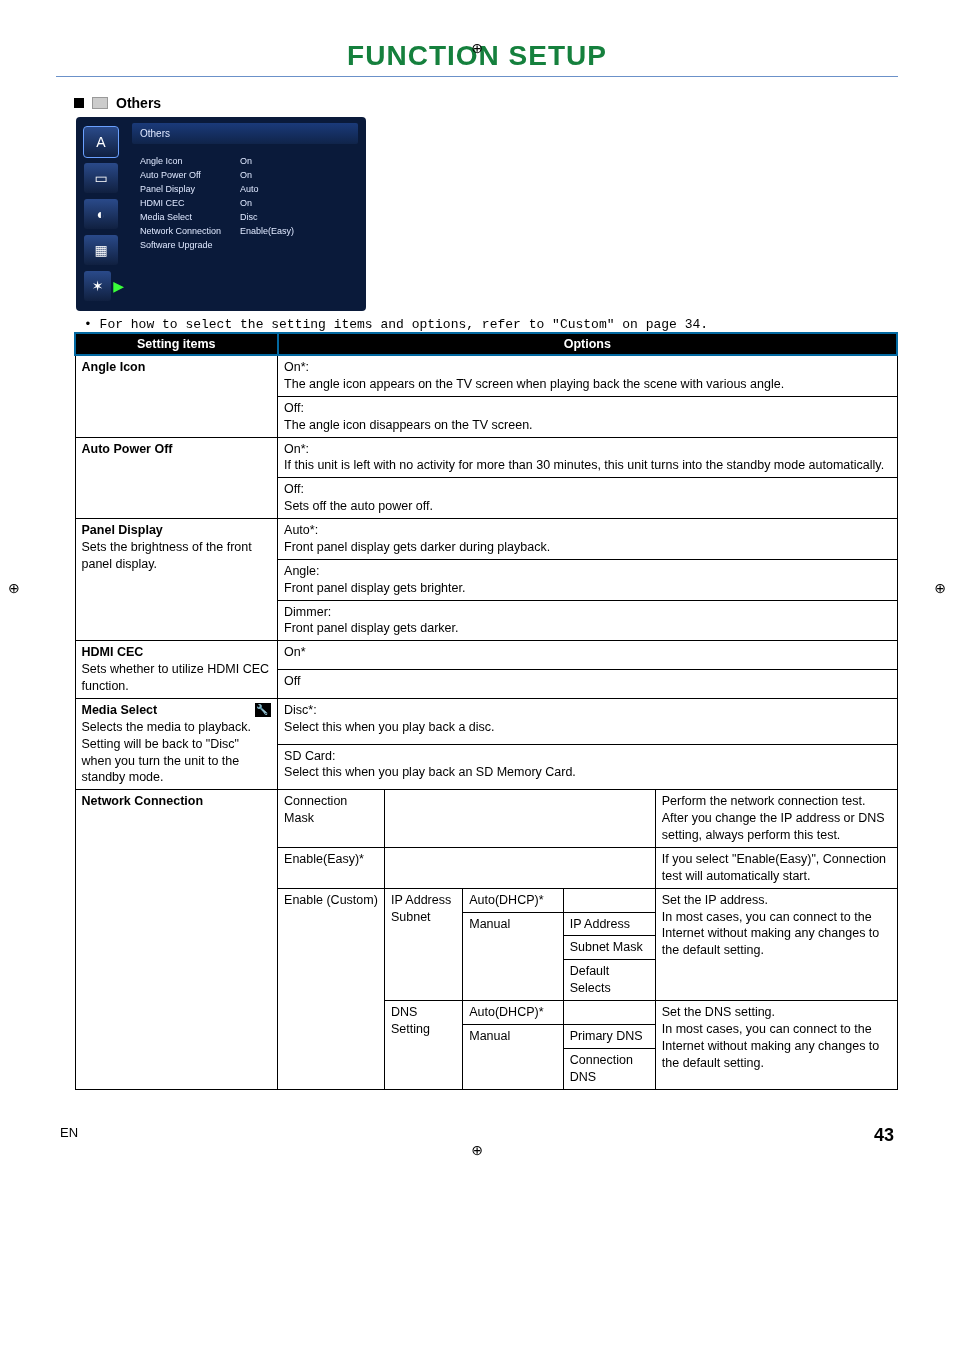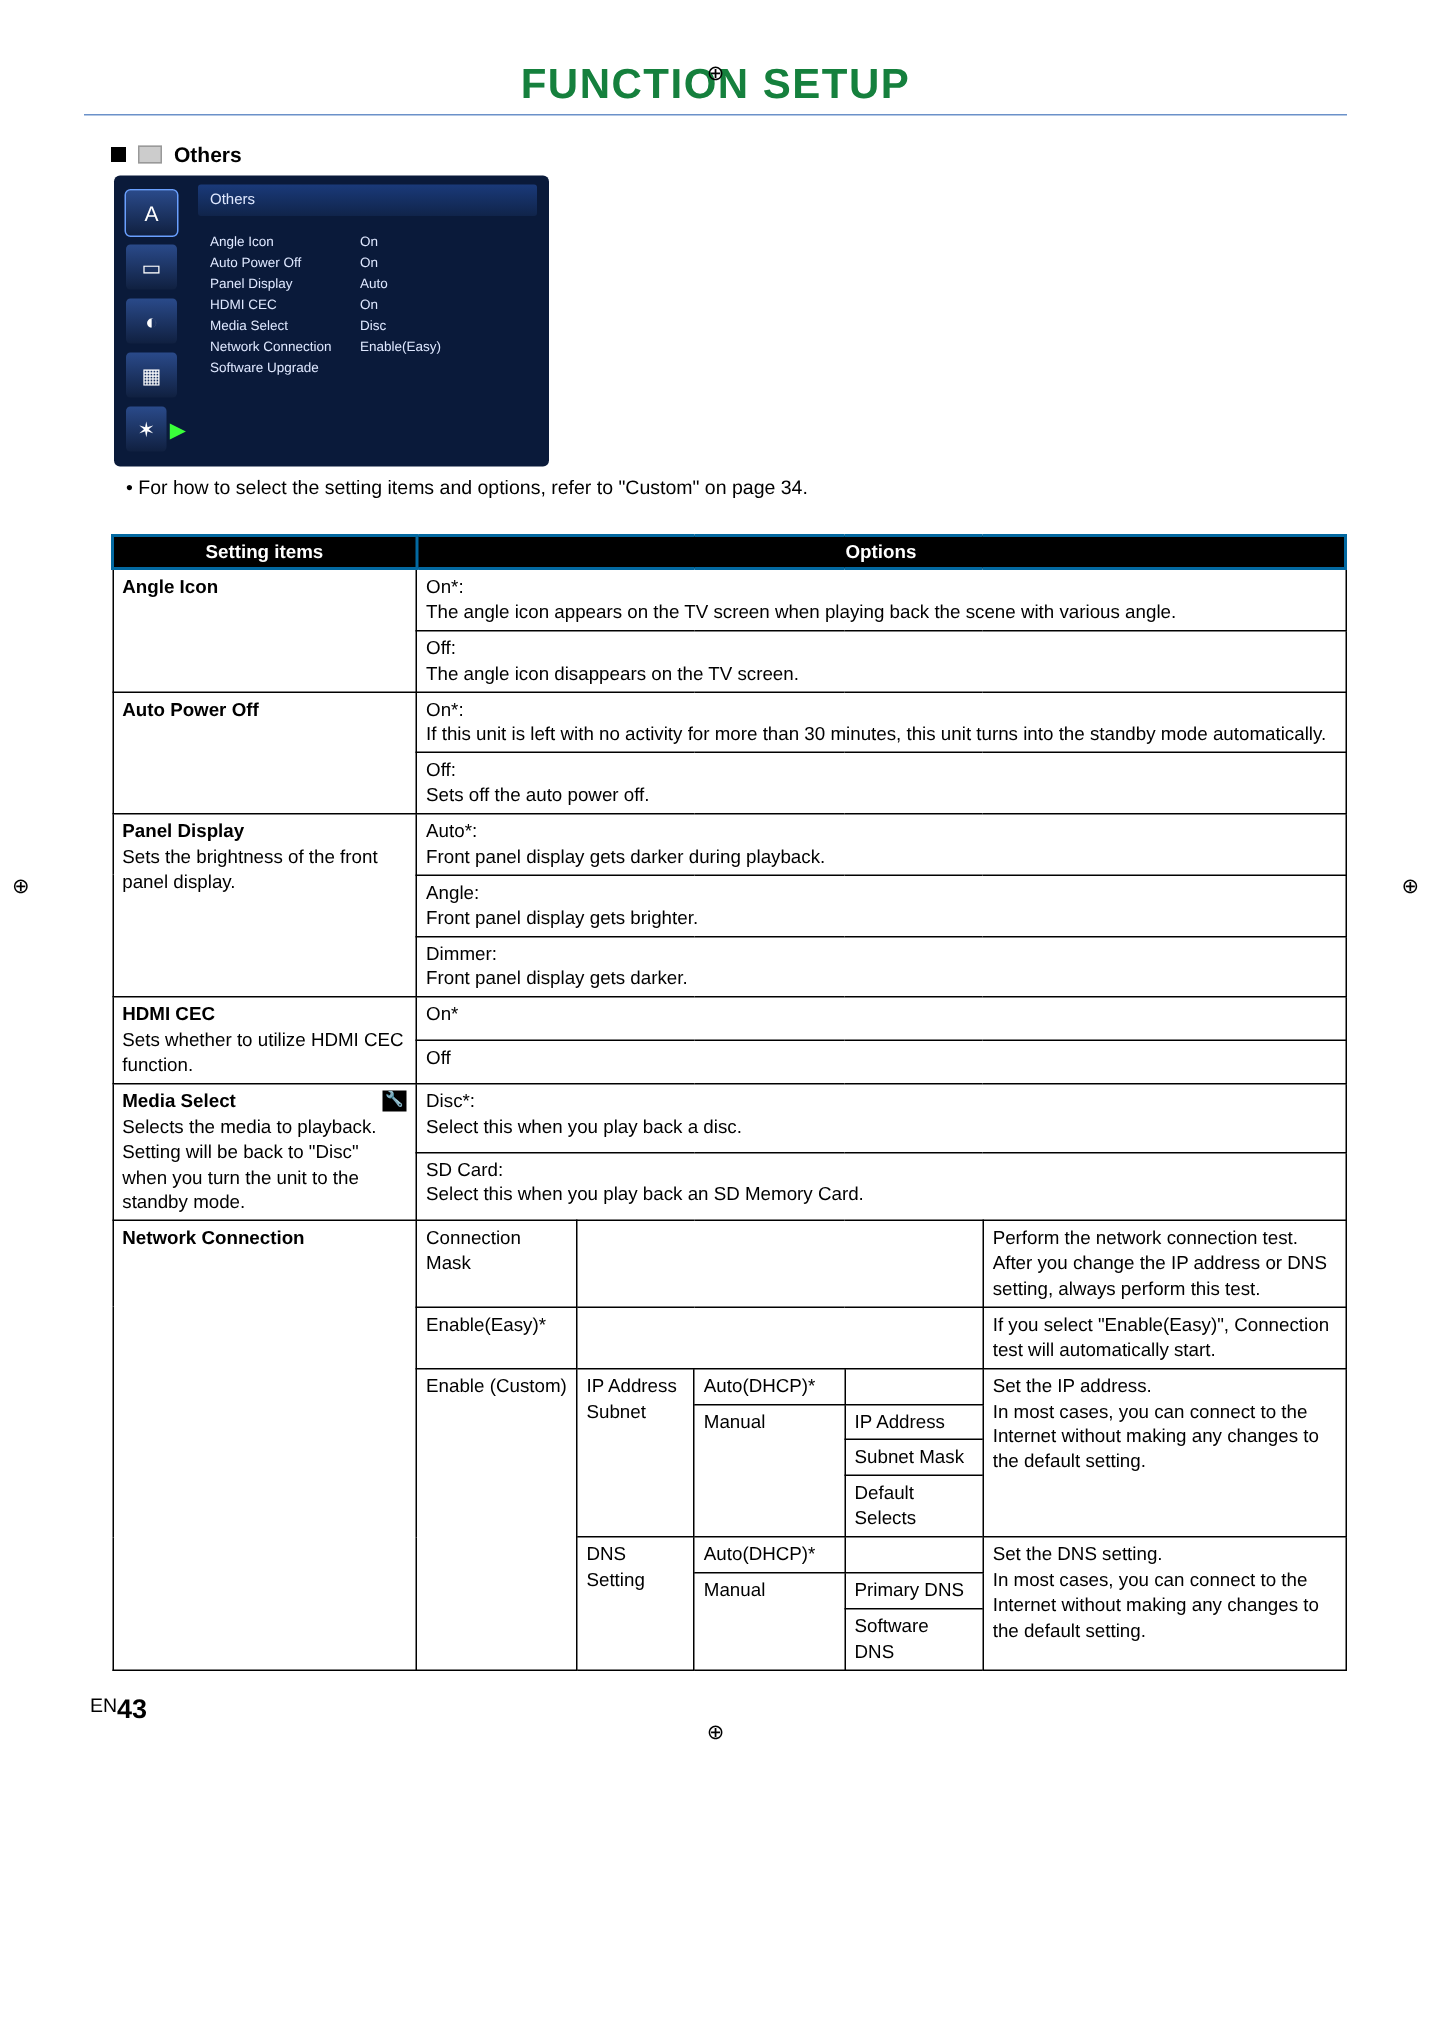--- a/index.html
+++ b/index.html
@@ -75,21 +75,22 @@
     font-size: 10px;
     margin-bottom: 10px;
     border-radius:2px;
   }
   .osd-row { display:flex; padding:2px 8px; }
   .osd-label { flex: 0 0 100px; white-space:nowrap; }
   .osd-val { color:#dfe8ff; }
 
   .note-line {
     font-size: 13px;
-    margin: 4px 0 24px 28px;
+    margin: 4px 0 0 28px;
+    font-family: Liberation Mono, monospace;
   }
 
   
   .settings-table {
     border-collapse: collapse;
     width: 100%;
     font-size: 12.5px;
     margin-left: 18px;
     width: calc(100% - 18px);
   }
@@ -117,22 +118,22 @@
     color:#fff;
     font-size:10px;
     line-height:14px;
     text-align:center;
     float:right;
     margin-top:1px;
   }
 
   .footer {
     display:flex;
-    justify-content:flex-start;
-    margin-top: 15px;
+    justify-content:space-between;
+    margin-top: 35px;
     font-size: 13px;
     padding: 0 4px;
   }
   .footer .pn { font-weight:bold; font-size:18px; }
 </style>
 </head>
 <body>
 
 <div class="print-marker" style="left:50%; top:40px; transform:translateX(-50%);">⊕</div>
 <div class="print-marker" style="left:50%; bottom:18px; transform:translateX(-50%);">⊕</div>
@@ -303,21 +304,21 @@
       <td>Auto(DHCP)*</td>
       <td></td>
       <td rowspan="3" style="white-space:pre-line;">Set the DNS setting.
 In most cases, you can connect to the Internet without making any changes to the default setting.</td>
     </tr>
     <tr>
       <td rowspan="2">Manual</td>
       <td>Primary DNS</td>
     </tr>
     <tr>
-        <td>Software DNS</td>
+        <td>Connection DNS</td>
       </tr>
   </tbody>
 </table>
 
 <div class="footer">
   <span>EN</span>
   <span class="pn">43</span>
 </div>
 
 </body></html>

